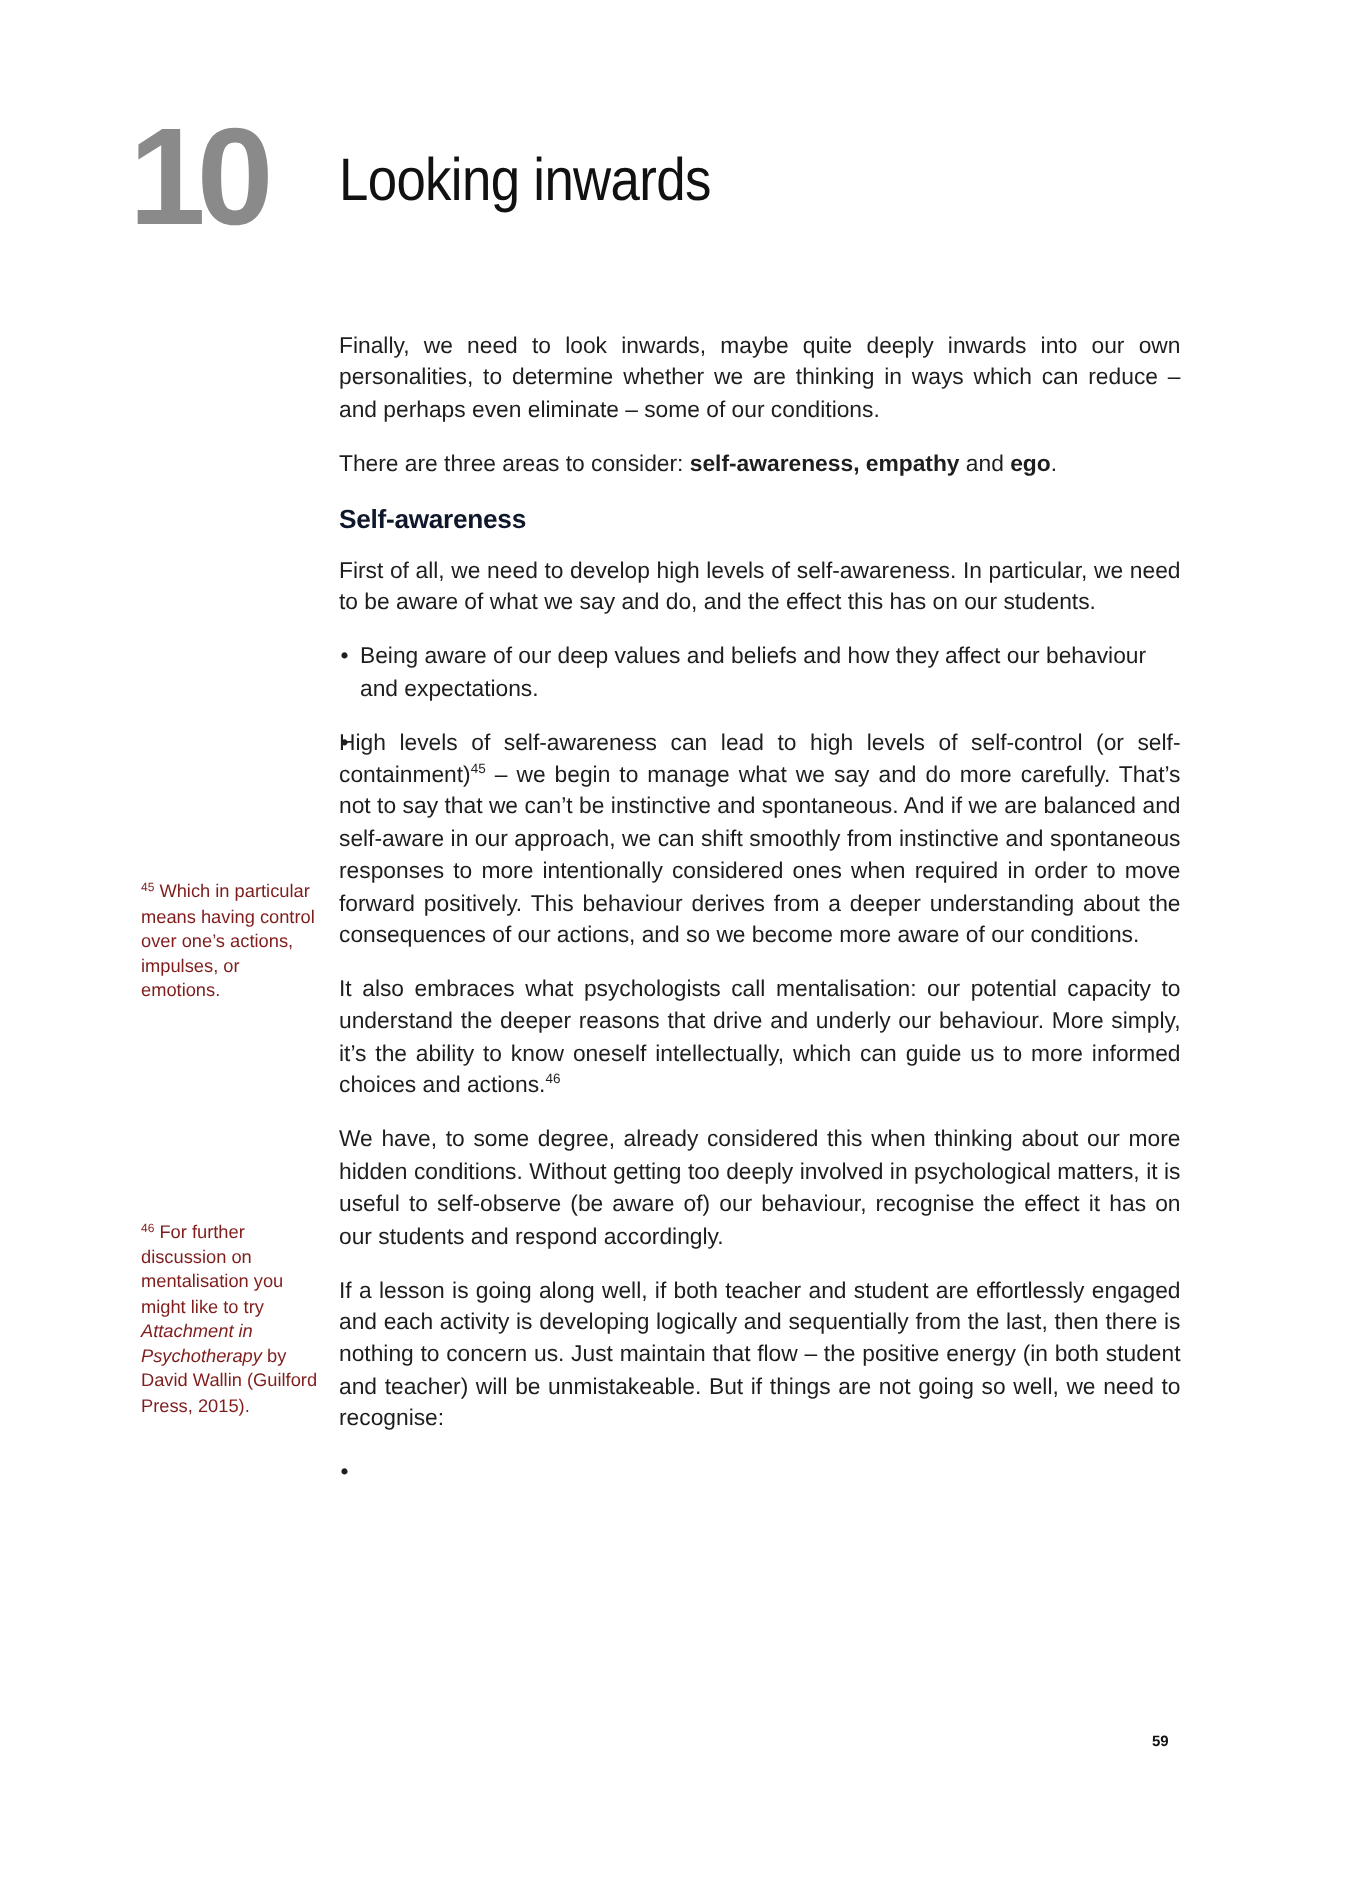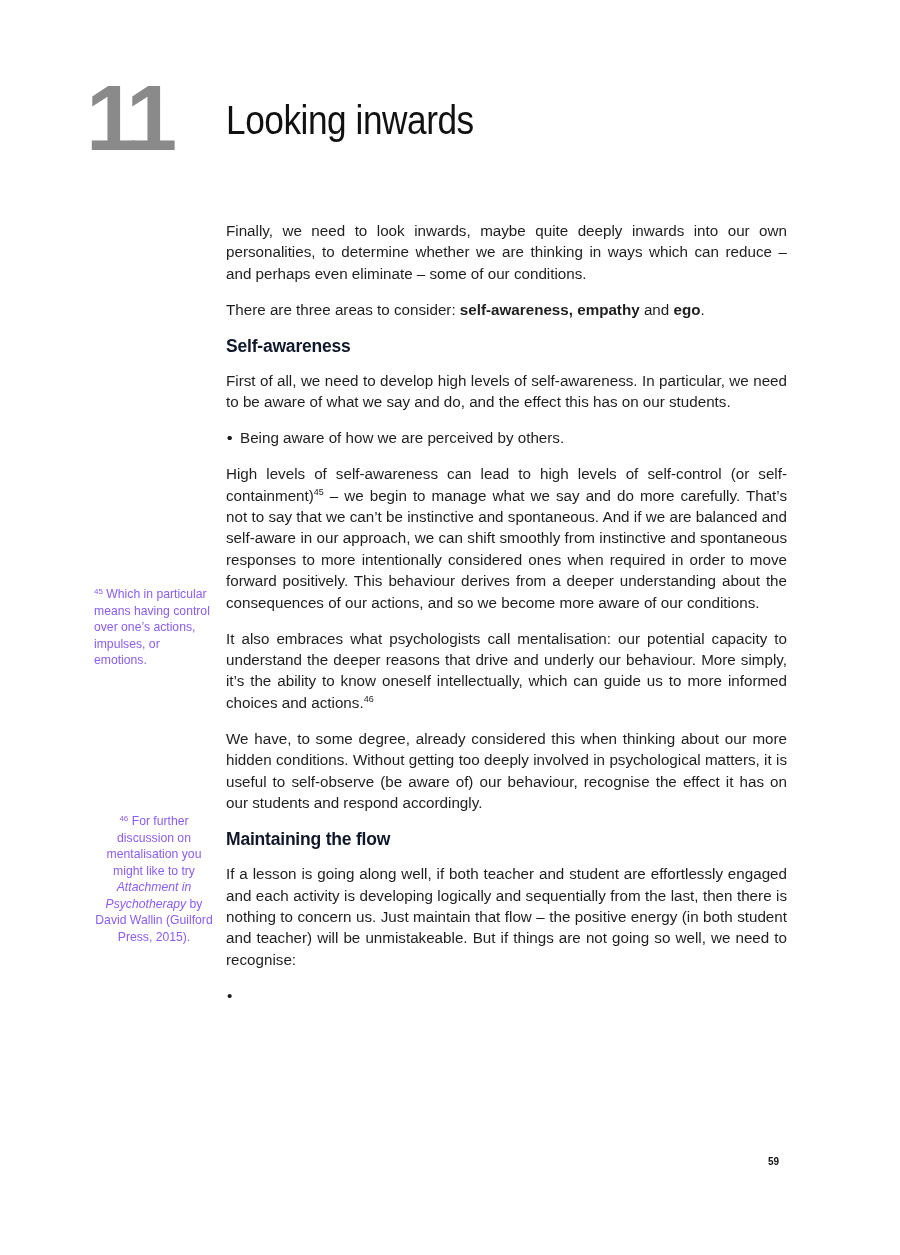--- a/index.html
+++ b/index.html
@@ -9,48 +9,47 @@
       font-weight: bold; font-size: 92px; line-height: 92px; color: #8a8a8a; letter-spacing: -6px; }
     .chapter-title { position: absolute; left: 226px; top: 96px; font-family: "Liberation Sans", sans-serif;
       font-size: 40px; line-height: 48px; color: #111; letter-spacing: -0.5px; transform: scaleX(0.88); transform-origin: left top; }
     .main { position: absolute; left: 226px; top: 220px; width: 561px; font-size: 15.2px; line-height: 21.4px; color: #1e1e1e; }
     .main p { margin: 0 0 14.6px 0; text-align: justify; }
     .main h2 { font-size: 17.5px; font-weight: bold; margin: 5px 0 13px 0; line-height: 22px; color: #0f172a; letter-spacing: -0.2px; }
     .main ul { list-style: none; margin: 0; padding: 0; }
     .main li { position: relative; padding-left: 14px; margin: 0 0 14.6px 0; }
     .main li .bullet { position: absolute; left: 1px; top: 0; }
     sup { font-size: 9px; line-height: 0; vertical-align: 6px; }
-    .fn { position: absolute; left: 94px; width: 120px; font-size: 12.2px; line-height: 16.5px; color: #8b5cf6; }
+    .fn { position: absolute; left: 94px; width: 120px; font-size: 12.2px; line-height: 16.5px; color: #7f1d1d; }
     .fn sup { font-size: 8px; vertical-align: 4px; }
     .fn em { font-style: italic; }
     .page-number { position: absolute; left: 768px; top: 1156px; font-weight: bold; font-size: 10px; color: #111; }
   </style>
 </head>
 <body>
 
-<div class="chapter-number">11</div>
+<div class="chapter-number">10</div>
 <div class="chapter-title">Looking inwards</div>
 
 <div class="main">
   <p>Finally, we need to look inwards, maybe quite deeply inwards into our own personalities, to determine whether we are thinking in ways which can reduce – and perhaps even eliminate – some of our conditions.</p>
   <p><span>There are three areas to consider: </span><b>self-awareness, empathy</b><span> and </span><b>ego</b><span>.</span></p>
 
   <h2>Self-awareness</h2>
   <p>First of all, we need to develop high levels of self-awareness. In particular, we need to be aware of what we say and do, and the effect this has on our students.</p>
   <ul>
+    <li><span class="bullet">•</span><span>Being aware of our deep values and beliefs and how they affect our behaviour and expectations.</span></li>
     <li><span class="bullet">•</span></li>
-    <li><span class="bullet">•</span><span>Being aware of how we are perceived by others.</span></li>
   </ul>
   <p><span>High levels of self-awareness can lead to high levels of self-control (or self-containment)</span><sup>45</sup><span> – we begin to manage what we say and do more carefully. That’s not to say that we can’t be instinctive and spontaneous. And if we are balanced and self-aware in our approach, we can shift smoothly from instinctive and spontaneous responses to more intentionally considered ones when required in order to move forward positively. This behaviour derives from a deeper understanding about the consequences of our actions, and so we become more aware of our conditions.</span></p>
   <p><span>It also embraces what psychologists call mentalisation: our potential capacity to understand the deeper reasons that drive and underly our behaviour. More simply, it’s the ability to know oneself intellectually, which can guide us to more informed choices and actions.</span><sup>46</sup></p>
   <p>We have, to some degree, already considered this when thinking about our more hidden conditions. Without getting too deeply involved in psychological matters, it is useful to self-observe (be aware of) our behaviour, recognise the effect it has on our students and respond accordingly.</p>
 
-  <h2>Maintaining the flow</h2>
   <p>If a lesson is going along well, if both teacher and student are effortlessly engaged and each activity is developing logically and sequentially from the last, then there is nothing to concern us. Just maintain that flow – the positive energy (in both student and teacher) will be unmistakeable. But if things are not going so well, we need to recognise:</p>
   <ul>
     <li><span class="bullet">•</span></li>
   </ul>
 </div>
 
 <div class="fn" style="top:586px;"><sup>45</sup><span> Which in particular means having control over one’s actions, impulses, or emotions.</span></div>
-<div class="fn" style="top:813px;text-align:center;"><sup>46</sup><span> For further discussion on mentalisation you might like to try </span><em>Attachment in Psychotherapy</em><span> by David Wallin (Guilford Press, 2015).</span></div>
+<div class="fn" style="top:813px;"><sup>46</sup><span> For further discussion on mentalisation you might like to try </span><em>Attachment in Psychotherapy</em><span> by David Wallin (Guilford Press, 2015).</span></div>
 
 <div class="page-number">59</div>
 
 </body></html>

